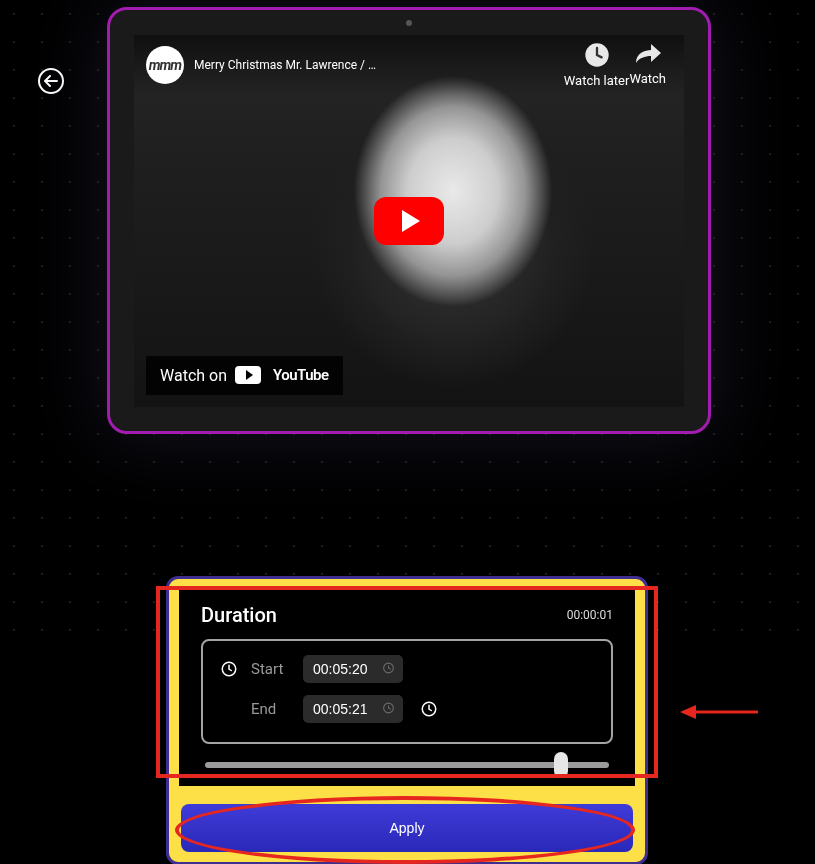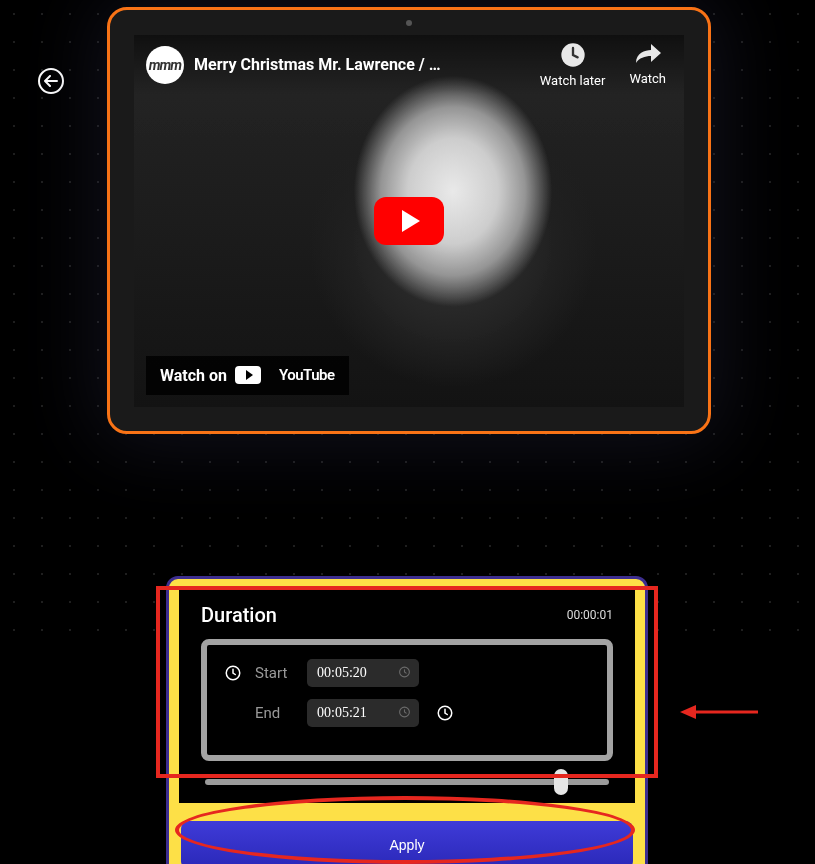--- a/index.html
+++ b/index.html
@@ -43,21 +43,21 @@
       background: transparent;
     }
     .back-btn svg { display: block; }
     
     .tablet {
       position: absolute;
       top: 7px;
       left: 107px;
       width: 604px;
       height: 427px;
-      border: 3px solid #f97316;
+      border: 3px solid #a21caf;
       border-radius: 20px;
       background: #1a1a1a;
       padding: 24px;
       display: flex;
       align-items: center;
       justify-content: center;
       box-shadow: 0 0 80px 10px rgba(50,50,80,0.35);
     }
     .tablet-camera {
       position: absolute;
@@ -105,31 +105,30 @@
       display: flex;
       align-items: center;
       justify-content: center;
       color: #333;
       font-style: italic;
       font-weight: 700;
       font-size: 14px;
       letter-spacing: -1px;
     }
     .video-title {
-      font-size: 16px;
-      font-weight: 700;
+      font-size: 12px;
+      font-weight: 400;
       color: #fff;
       flex: 1;
       white-space: nowrap;
       overflow: hidden;
       text-overflow: ellipsis;
     }
     .video-actions {
       display: flex;
-      gap: 24px;
       padding-right: 6px;
     }
     .video-action {
       display: flex;
       flex-direction: column;
       align-items: center;
       gap: 4px;
       cursor: pointer;
       color: #fff;
     }
@@ -162,25 +161,25 @@
       position: absolute;
       bottom: 12px;
       left: 12px;
       background: rgba(0,0,0,0.82);
       padding: 10px 14px;
       display: flex;
       align-items: center;
       gap: 8px;
       cursor: pointer;
     }
-    .watch-on-text { font-size: 16px; font-weight: 700; text-align: center; }
+    .watch-on-text { font-size: 16px; font-weight: 400; text-align: center; }
     .yt-logo {
       display: flex;
       align-items: center;
-      gap: 18px;
+      gap: 12px;
     }
     .yt-logo-icon {
       width: 26px;
       height: 18px;
       background: #fff;
       border-radius: 4px;
       display: flex;
       align-items: center;
       justify-content: center;
     }
@@ -221,54 +220,54 @@
     }
     .card-header {
       display: flex;
       justify-content: space-between;
       align-items: center;
       margin-bottom: 12px;
     }
     .card-title { font-size: 20px; font-weight: 500; }
     .card-time { font-size: 12px; color: #ddd; }
     .time-box {
-      border: 6px solid #a3a3a3;
+      border: 2px solid #a3a3a3;
       border-radius: 8px;
       padding: 14px 16px 16px;
       margin-bottom: 18px;
     }
     .time-row {
       display: flex;
       align-items: center;
       gap: 12px;
       margin-bottom: 12px;
     }
-    .time-row:last-child { margin-bottom: 12px; }
+    .time-row:last-child { margin-bottom: 3px; }
     .clock-ico {
       width: 20px;
       height: 20px;
       flex-shrink: 0;
       display: flex;
       align-items: center;
       justify-content: center;
     }
     .time-label {
       color: #999;
       font-size: 15px;
       width: 40px;
     }
     .time-input {
       background: #2b2b2b;
       border: none;
       border-radius: 5px;
       color: #fff;
       font-size: 14px;
       padding: 6px 10px;
-      width: 112px;
-      font-family: Liberation Serif, serif;
+      width: 100px;
+      font-family: Liberation Sans, sans-serif;
     }
     .time-input-wrap {
       position: relative;
       display: inline-block;
     }
     .time-input-clock {
       position: absolute;
       right: 8px;
       top: 50%;
       transform: translateY(-50%);

